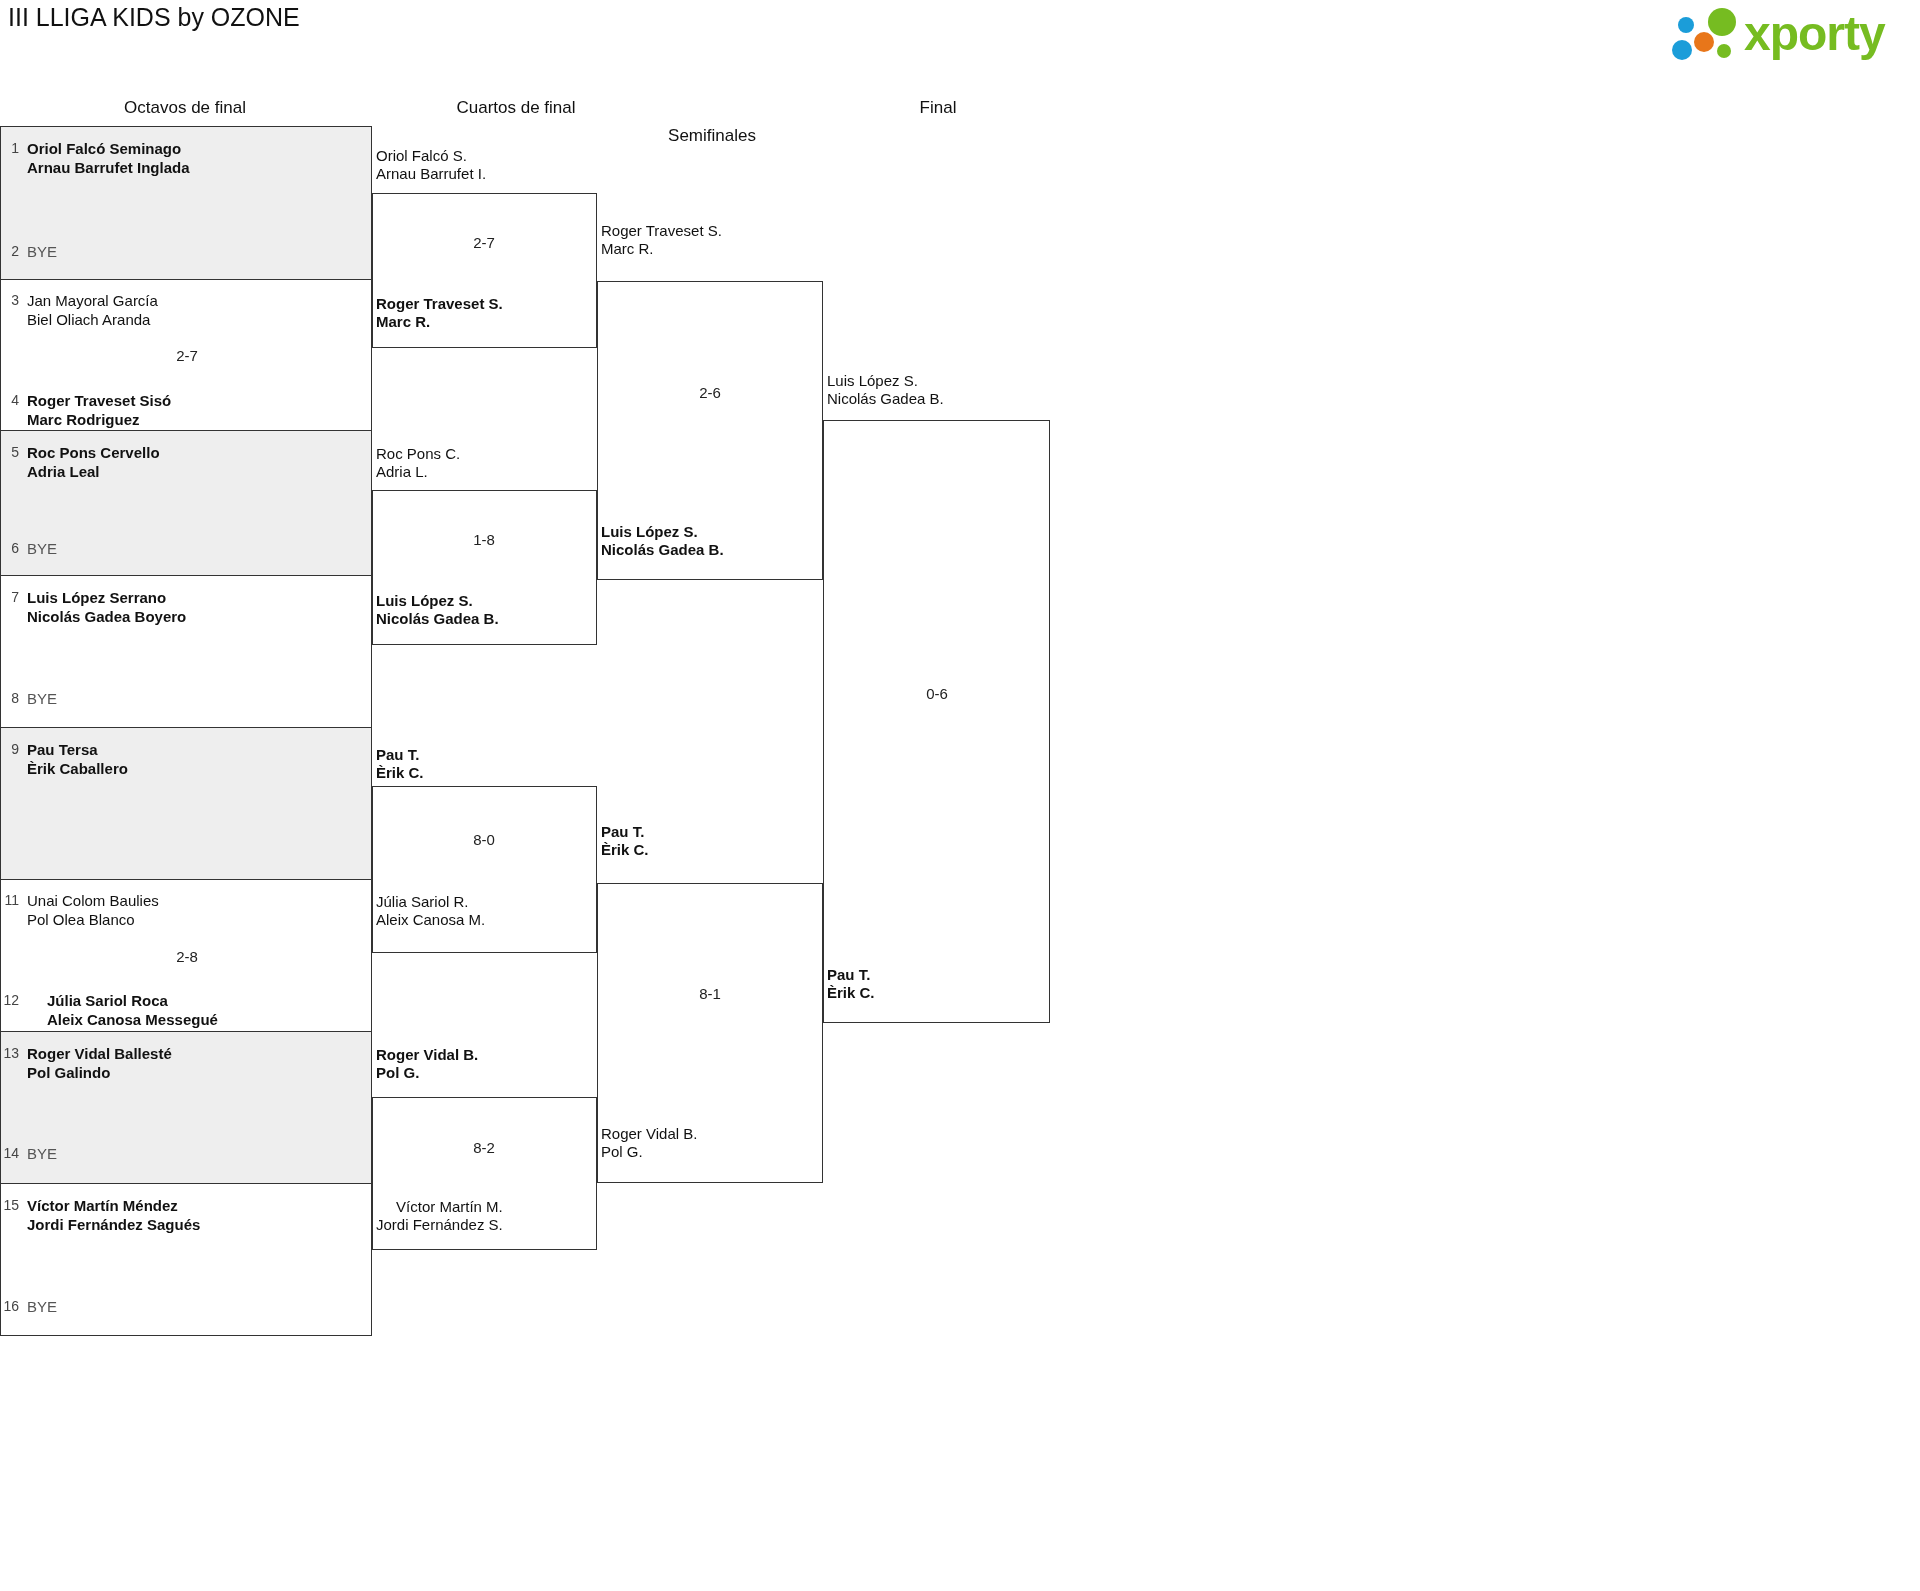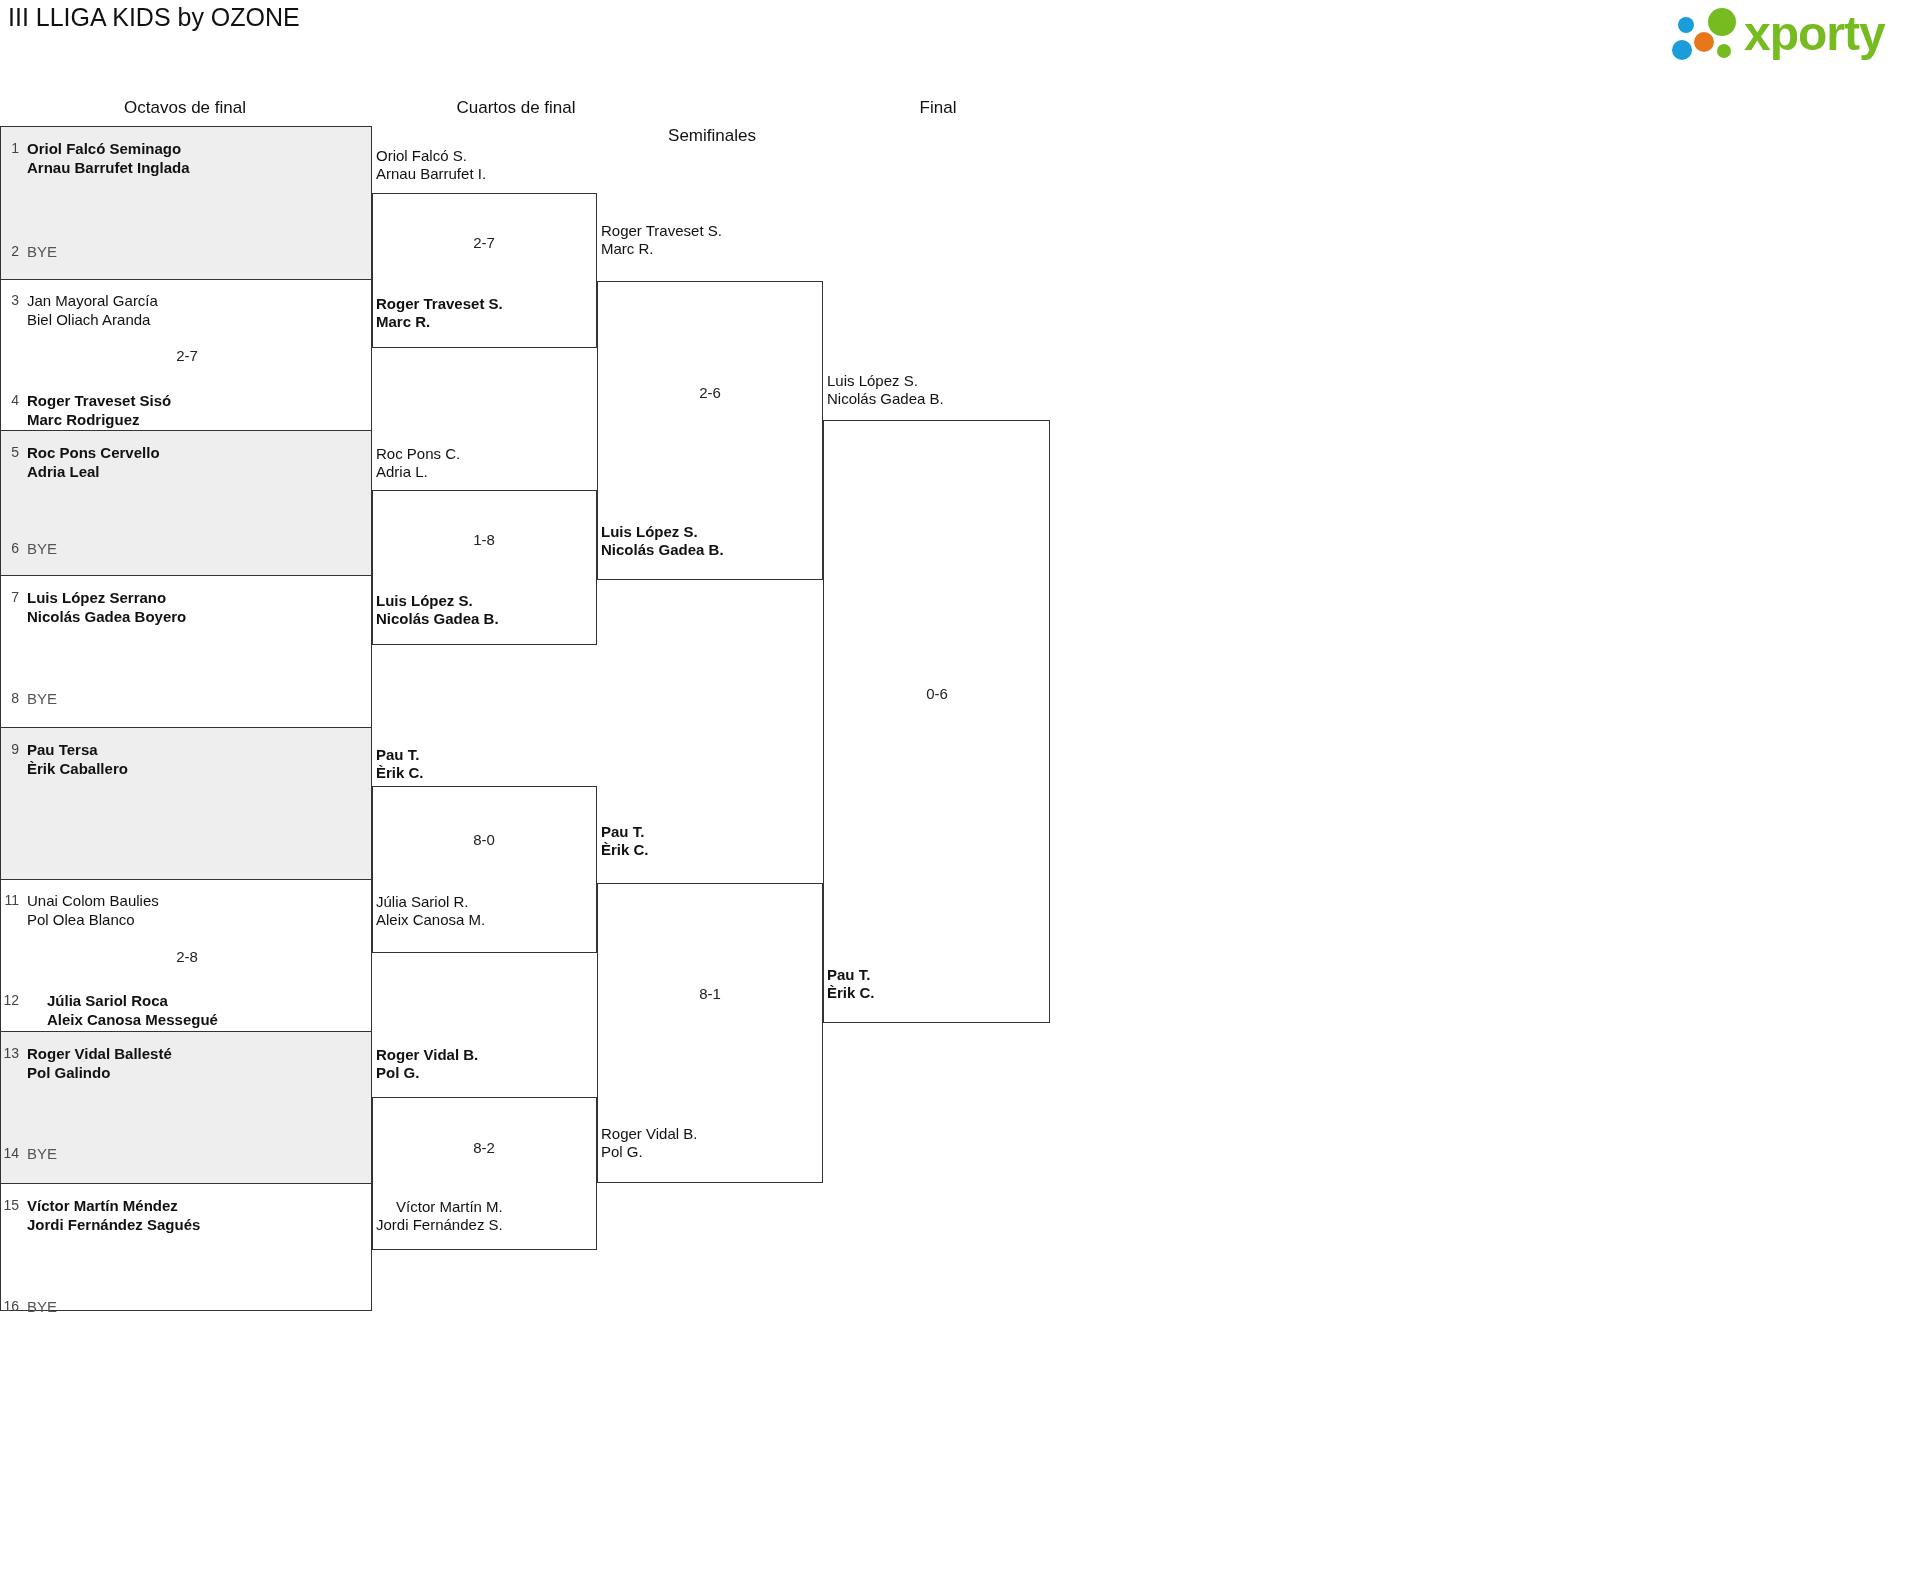--- a/index.html
+++ b/index.html
@@ -249,21 +249,21 @@
       <span class="seed-num">13</span>
       <span class="seed-names winner">Roger Vidal Ballesté
 Pol Galindo</span>
     </div>
     <div class="seed-row" style="top:112px;">
       <span class="seed-num">14</span>
       <span class="seed-names bye">BYE</span>
     </div>
   </div>
 
-  <div class="r1-cell last" style="left:0px; top:1183px; width:372px; height:128px;">
+  <div class="r1-cell last" style="left:0px; top:1183px; width:372px; height:153px;">
     <div class="seed-row" style="top:12px;">
       <span class="seed-num">15</span>
       <span class="seed-names winner">Víctor Martín Méndez
 Jordi Fernández Sagués</span>
     </div>
     <div class="seed-row" style="top:113px;">
       <span class="seed-num">16</span>
       <span class="seed-names bye">BYE</span>
     </div>
   </div>

